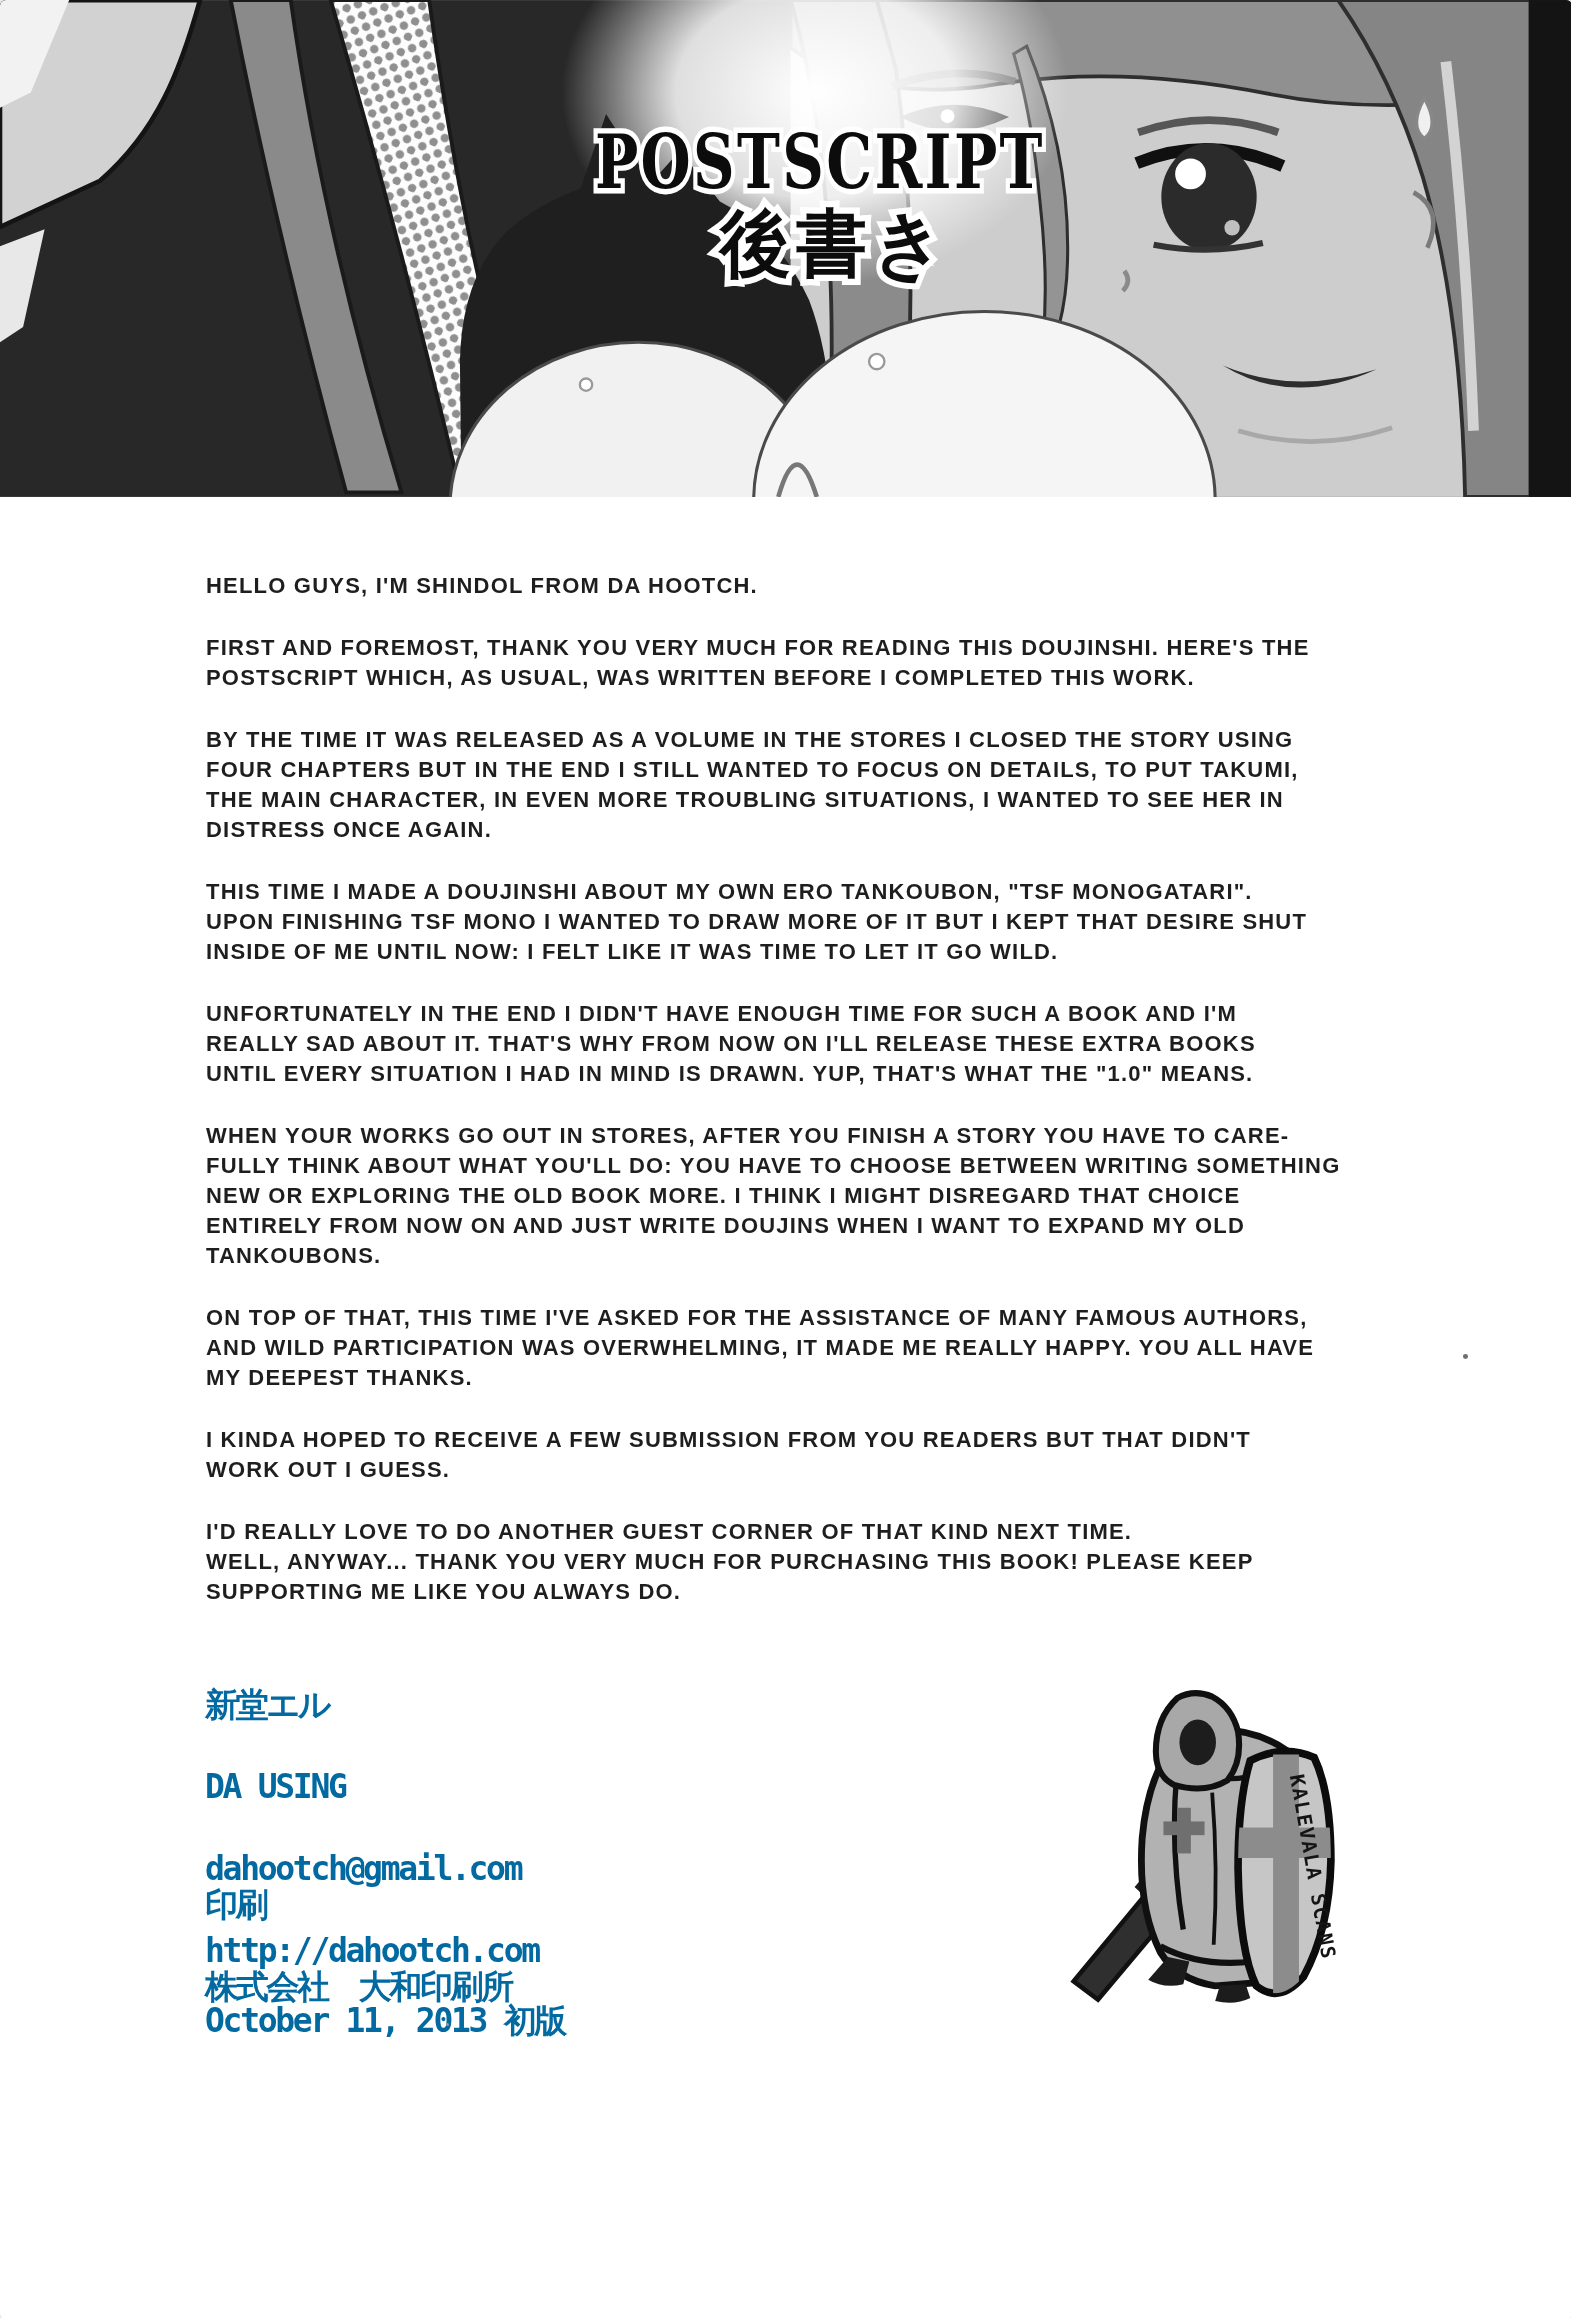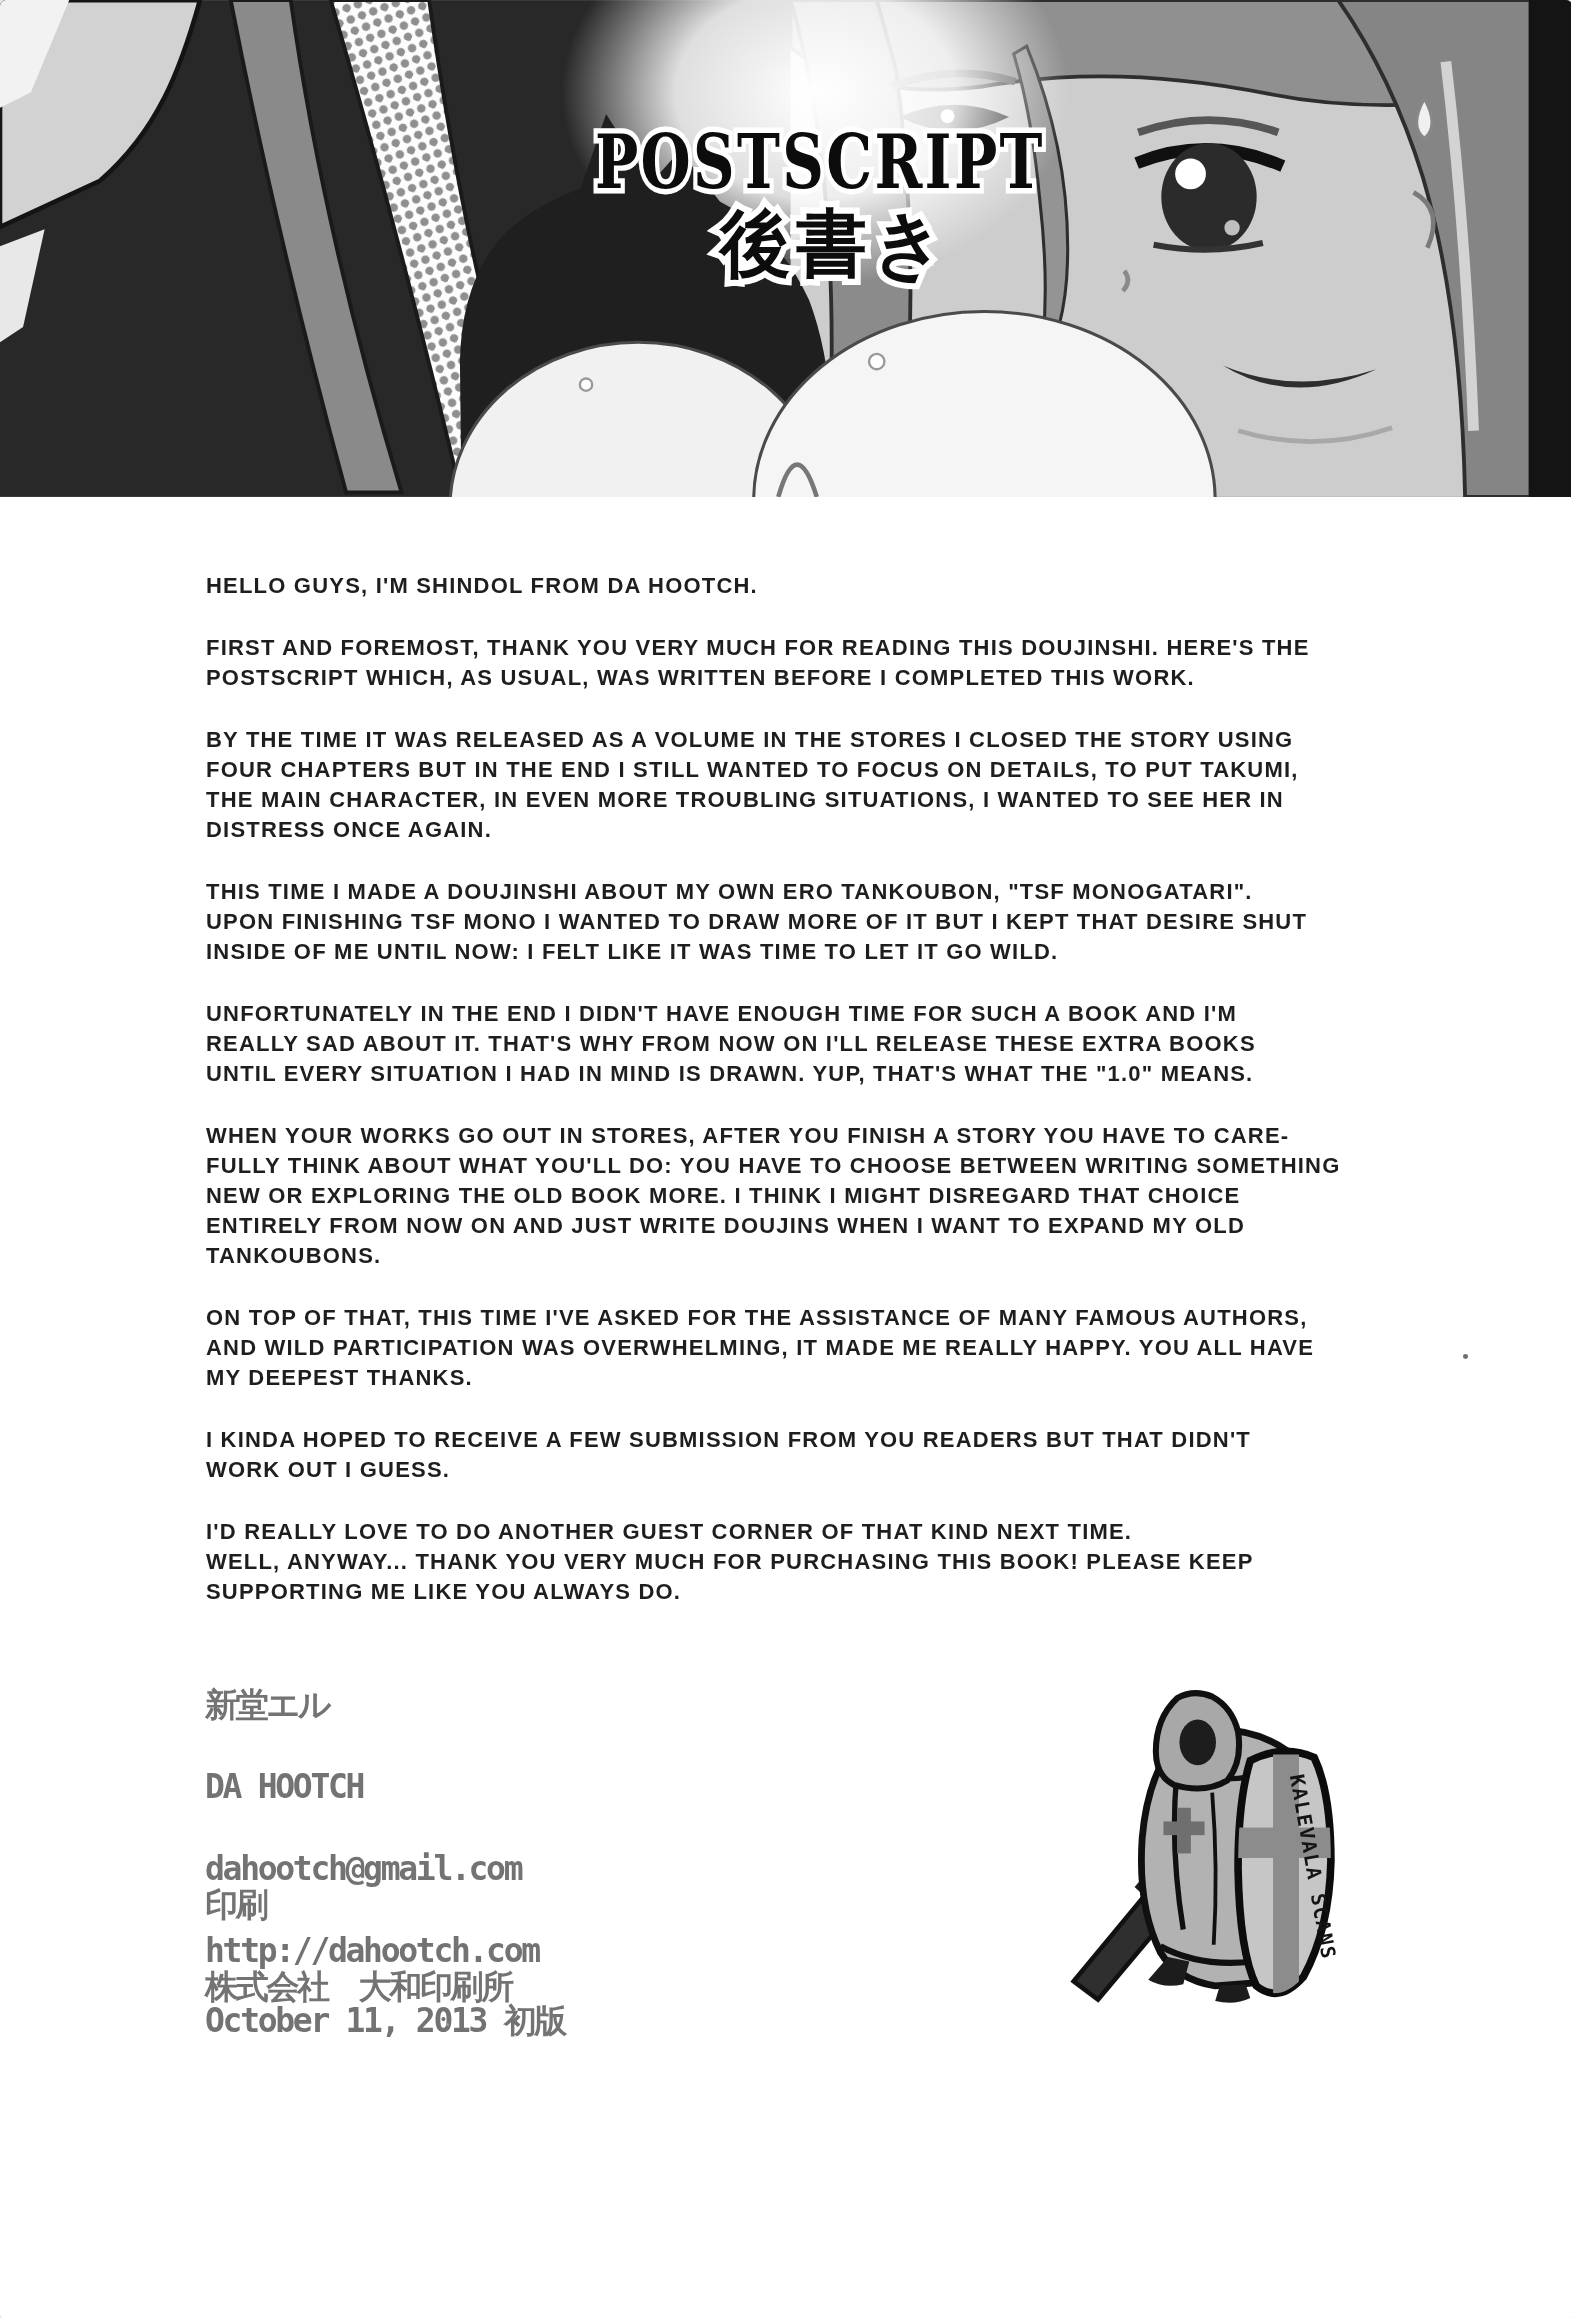--- a/index.html
+++ b/index.html
@@ -25,21 +25,21 @@
     margin:0 0 32px 0;
     font-size:22px;
     font-weight:bold;
     line-height:30px;
     letter-spacing:1.2px;
     white-space:pre-line;
   }
   
   .mono-block{
     position:absolute;left:205px;
-    color:#737373;
+    color:#0369a1;
     font-family:"DejaVu Sans Mono","Liberation Mono",monospace;
     font-size:33px;
     font-weight:bold;
     line-height:41px;
     letter-spacing:-2.3px;
     white-space:pre-line;
   }
   .contact-block{top:1643px;}
   .printing-block{top:1843px;}
   .edition-block{top:1959px;}
@@ -155,21 +155,21 @@
 MY DEEPEST THANKS.</p>
     <p>I KINDA HOPED TO RECEIVE A FEW SUBMISSION FROM YOU READERS BUT THAT DIDN'T
 WORK OUT I GUESS.</p>
     <p>I'D REALLY LOVE TO DO ANOTHER GUEST CORNER OF THAT KIND NEXT TIME.
 WELL, ANYWAY... THANK YOU VERY MUCH FOR PURCHASING THIS BOOK! PLEASE KEEP
 SUPPORTING ME LIKE YOU ALWAYS DO.</p>
   </div>
 
   <div class="mono-block contact-block">
     <div>新堂エル</div>
-    <div>DA HOOTCH</div>
+    <div>DA USING</div>
     <div>dahootch@gmail.com</div>
     <div>http://dahootch.com</div>
   </div>
 
   <div class="mono-block printing-block">
     <div>印刷</div>
     <div>株式会社　大和印刷所</div>
   </div>
 
   <div class="mono-block edition-block">

